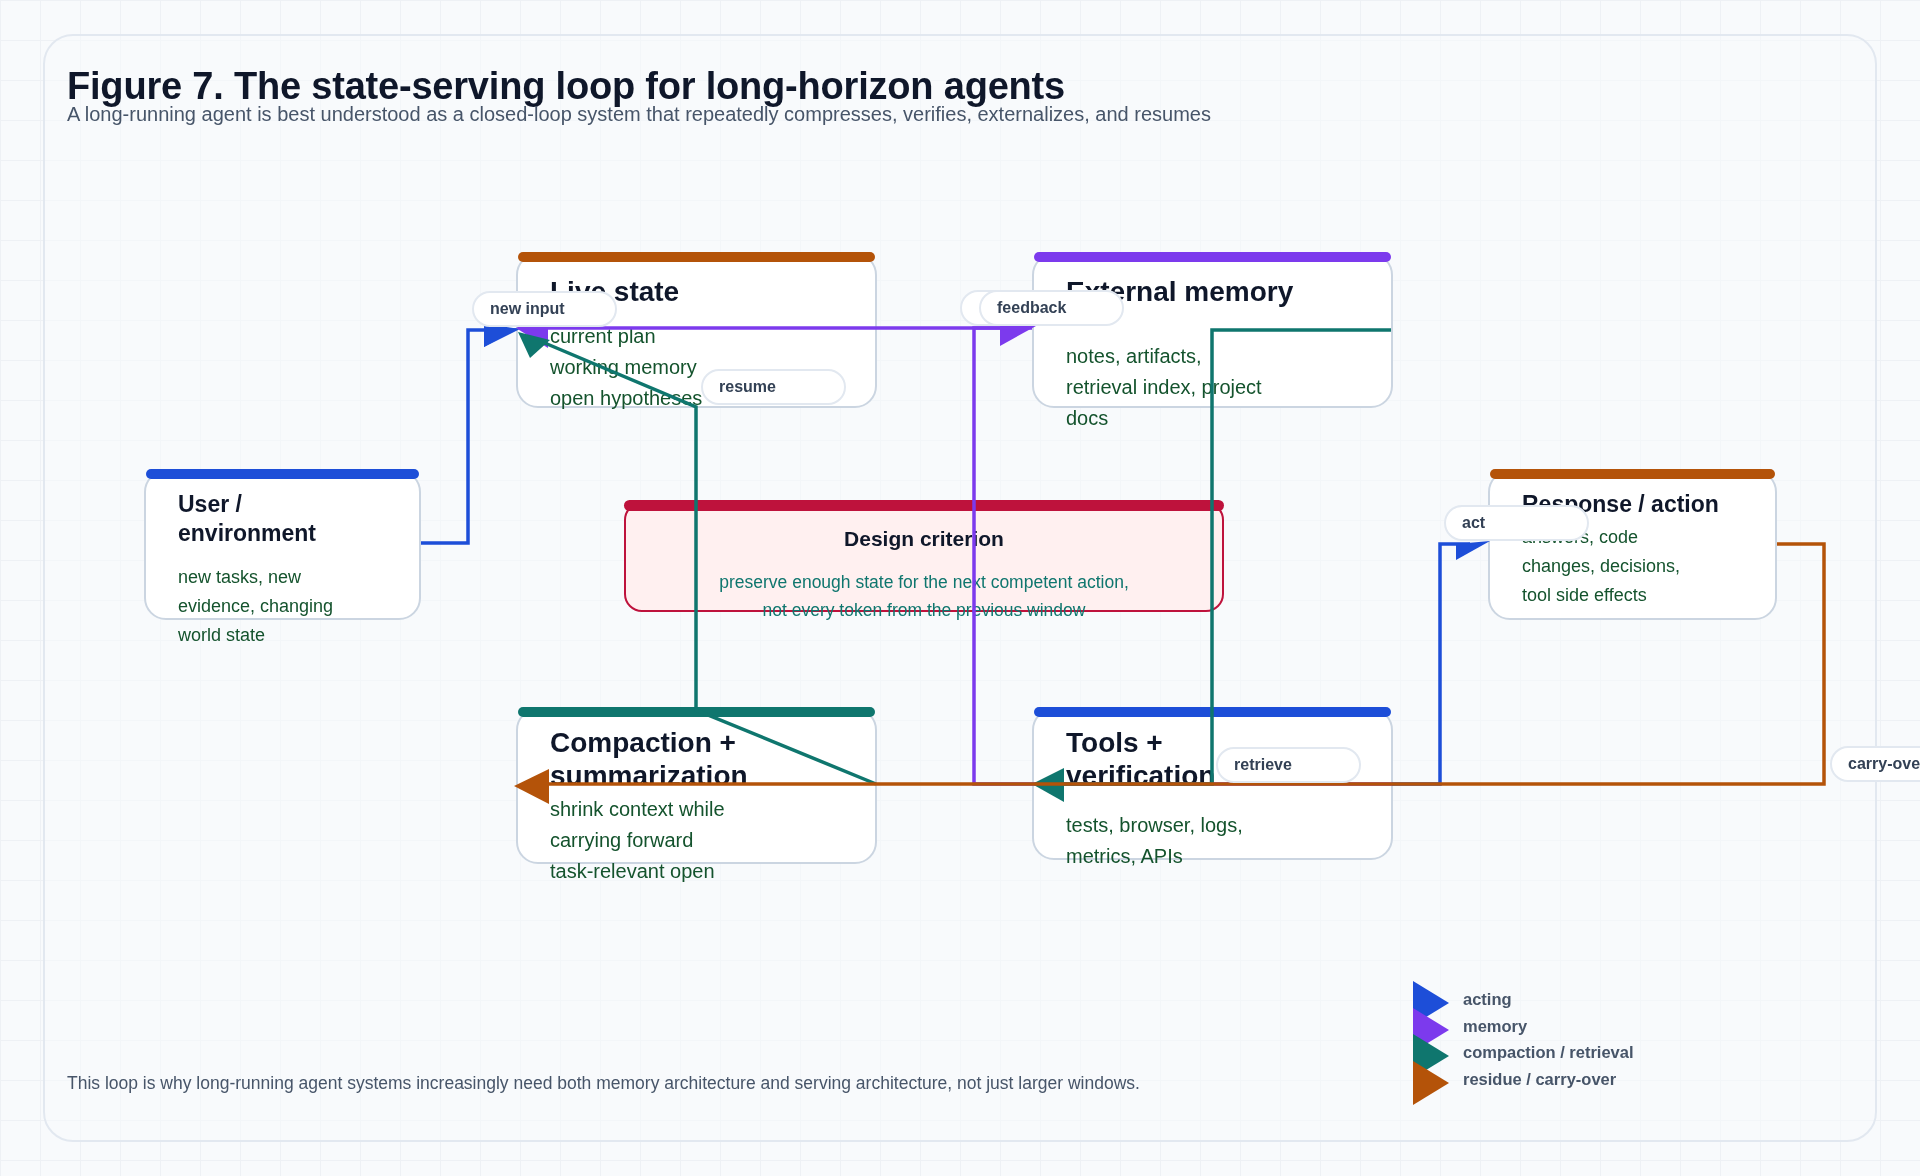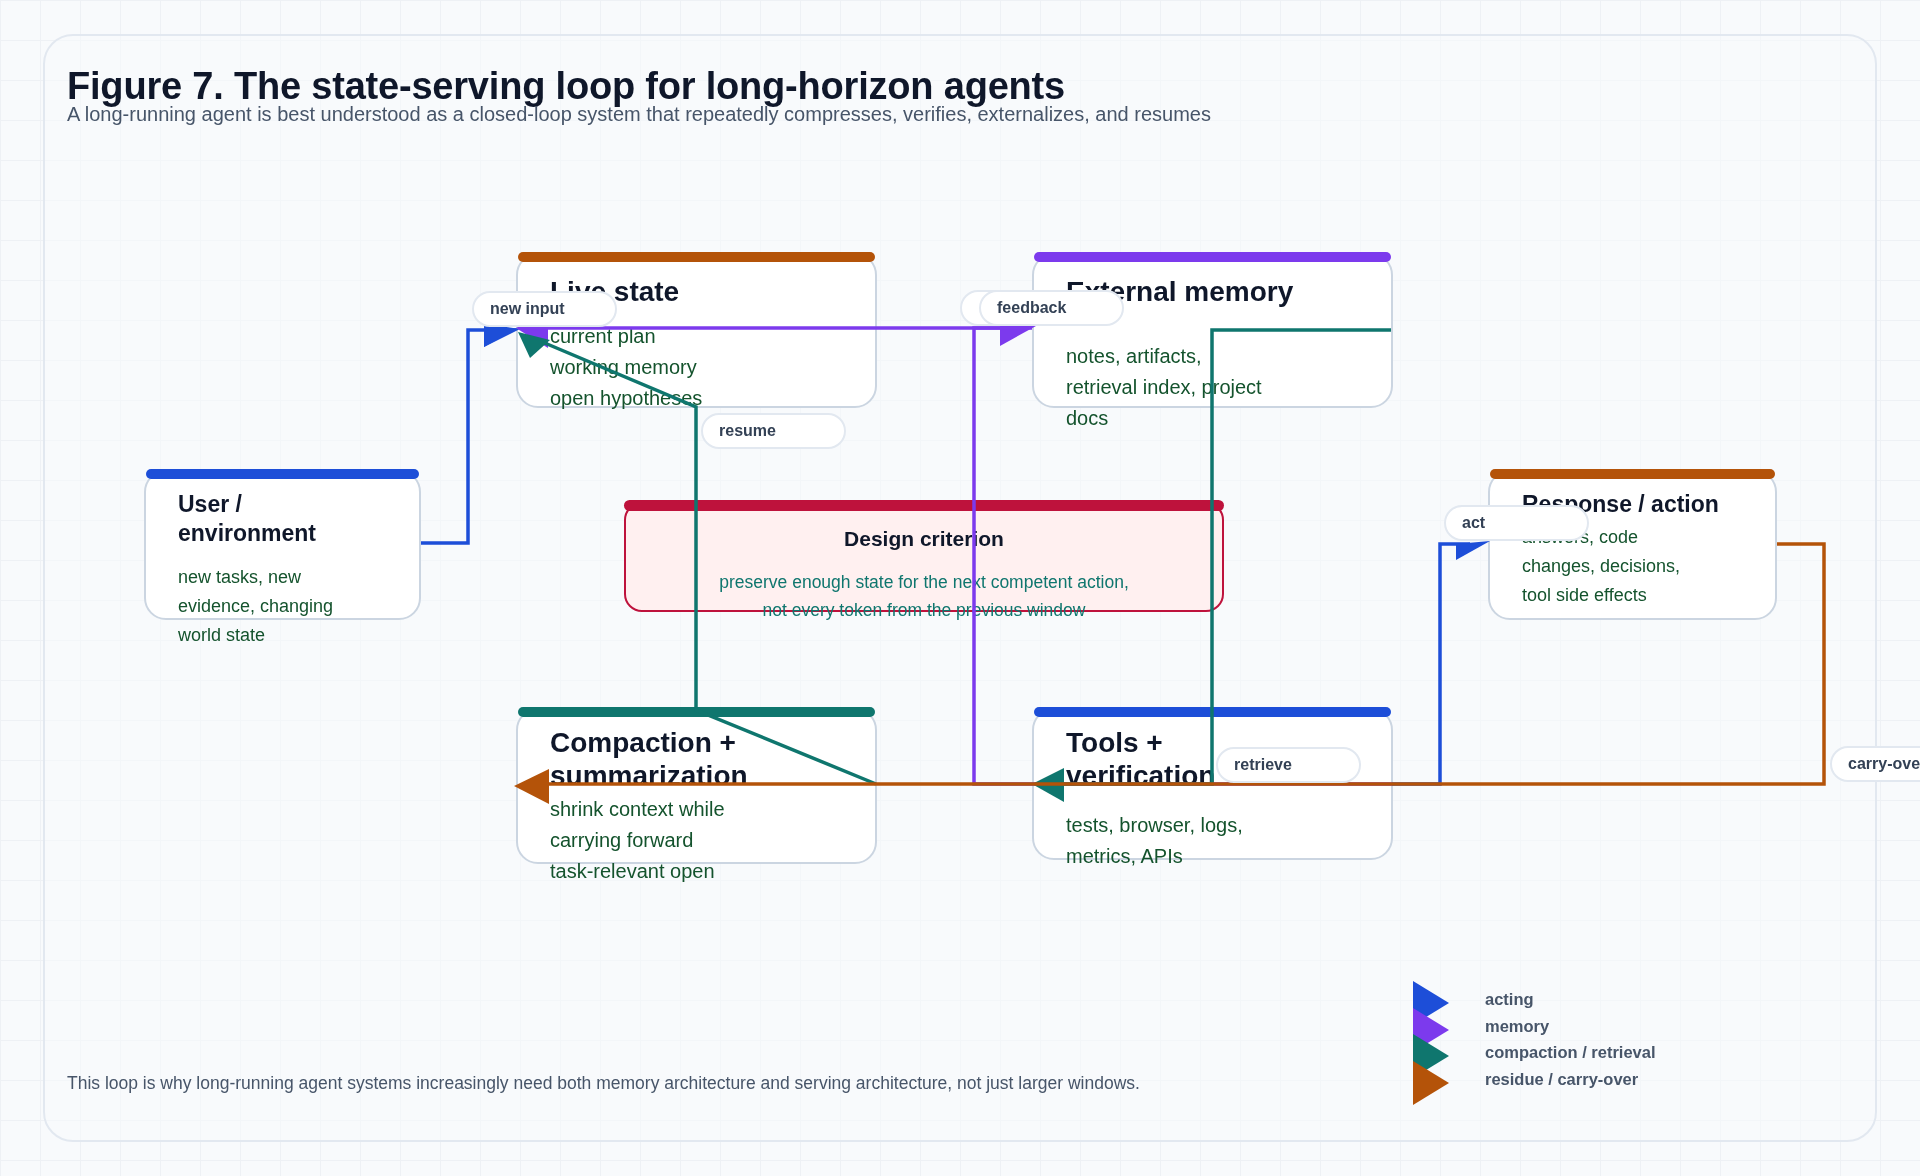--- a/index.html
+++ b/index.html
@@ -55,21 +55,21 @@
   .criterion .cbody { position: absolute; left: 0; right: 0; top: 64px; text-align: center; font-size: 17.5px; line-height: 28px; color: #0f766e; }
   .pill {
     position: absolute; height: 36px; border-radius: 18px; background: #ffffff; border: 2px solid #e2e8f0;
     box-sizing: border-box; font-size: 16px; font-weight: 700; color: #334155; line-height: 32px;
     padding-left: 16px; z-index: 4; white-space: nowrap; overflow: hidden;
   }
   .legend { position: absolute; left: 1413px; top: 990px; z-index: 2; }
   .legend .row { position: relative; height: 26.5px; }
   .legend .tri { position: absolute; left: 0; top: -9px; width: 0; height: 0;
     border-top: 22px solid transparent; border-bottom: 22px solid transparent; border-left: 36px solid #000; }
-  .legend .lab { position: absolute; left: 50px; top: 0; font-size: 16.5px; font-weight: 700; color: #475569; white-space: nowrap; margin-left: 22px; }
+  .legend .lab { position: absolute; left: 50px; top: 0; font-size: 16.5px; font-weight: 700; color: #475569; white-space: nowrap; }
 </style>
 </head>
 <body>
 
 <div class="frame"></div>
 <div class="title">Figure 7. The state-serving loop for long-horizon agents</div>
 <div class="subtitle">A long-running agent is best understood as a closed-loop system that repeatedly compresses, verifies, externalizes, and resumes</div>
 
 <svg class="wires back" viewBox="0 0 1920 1176">
 </svg>
@@ -171,21 +171,21 @@
   <polyline points="1392,784 1440,784 1440,544 1470,544" fill="none" stroke="#1d4ed8" stroke-width="3.5"></polyline>
   <polygon points="1456,544 1490,541 1456,560" fill="#1d4ed8"></polygon>
 
   <polyline points="1777,544 1824,544 1824,784 548,784" fill="none" stroke="#b45309" stroke-width="3.5"></polyline>
   <polygon points="514,786 549,769 549,804" fill="#b45309"></polygon>
 </svg>
 
 <div class="pill" style="left:472px; top:291px; width:145px;">new input</div>
 <div class="pill" style="left:960px; top:290px; width:120px; color:transparent;">feedback</div>
 <div class="pill" style="left:979px; top:290px; width:145px;">feedback</div>
-<div class="pill" style="left:701px; top:369px; width:145px;margin-top:44px;">resume</div>
+<div class="pill" style="left:701px; top:369px; width:145px;">resume</div>
 <div class="pill" style="left:1216px; top:747px; width:145px;">retrieve</div>
 <div class="pill" style="left:1444px; top:505px; width:145px;">act</div>
 <div class="pill" style="left:1830px; top:746px; width:145px;">carry-over</div>
 
 <div class="legend">
   <div class="row">
     <span class="tri" style="border-left-color:#1d4ed8;"></span>
     <span class="lab">acting</span>
   </div>
   <div class="row">

